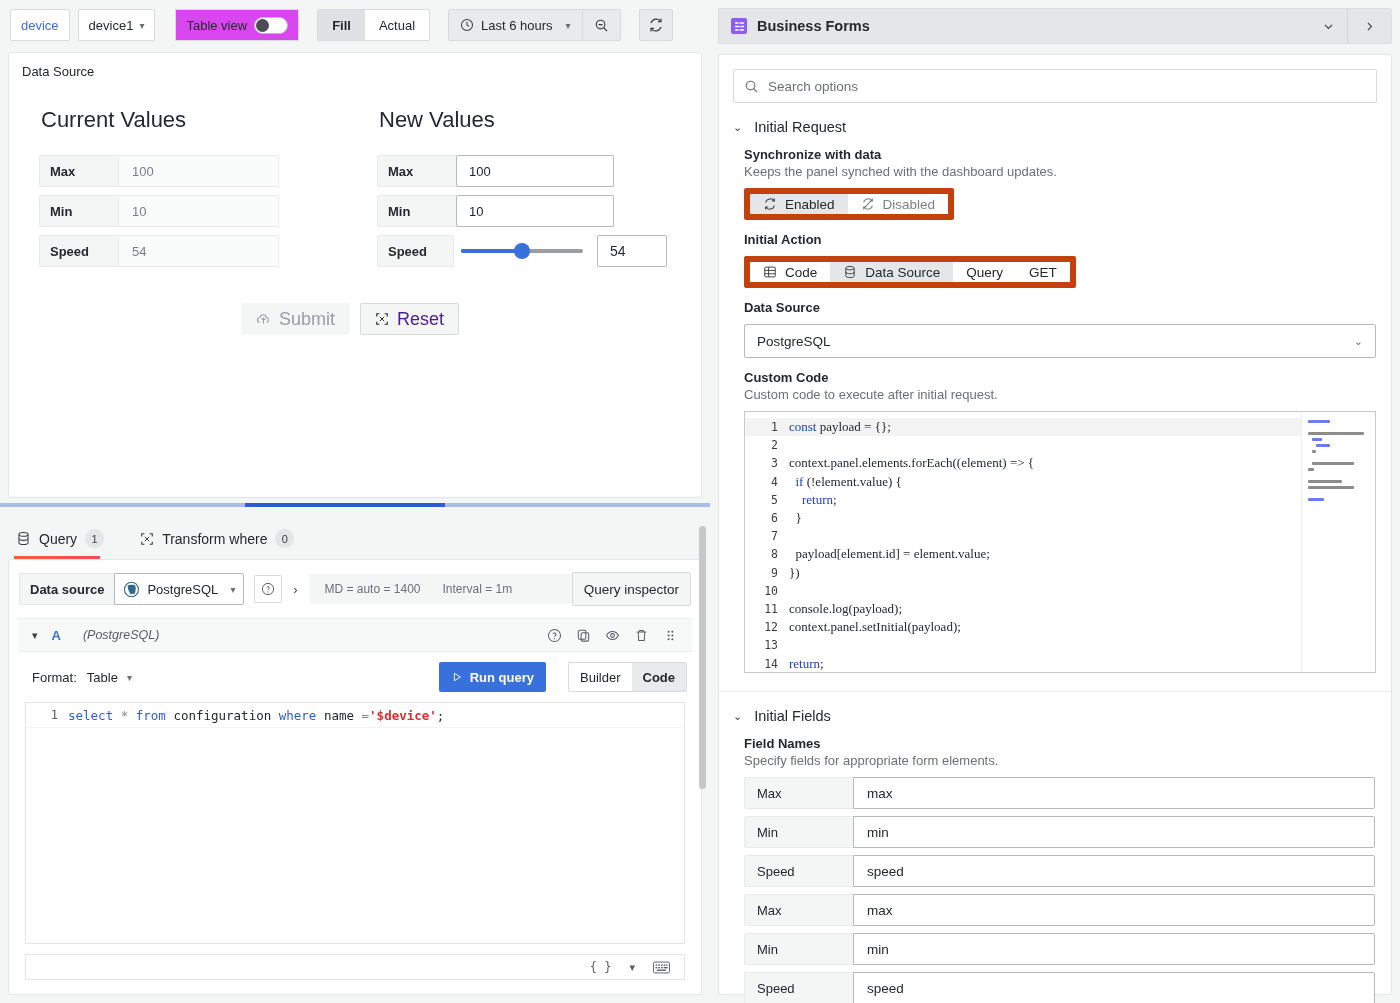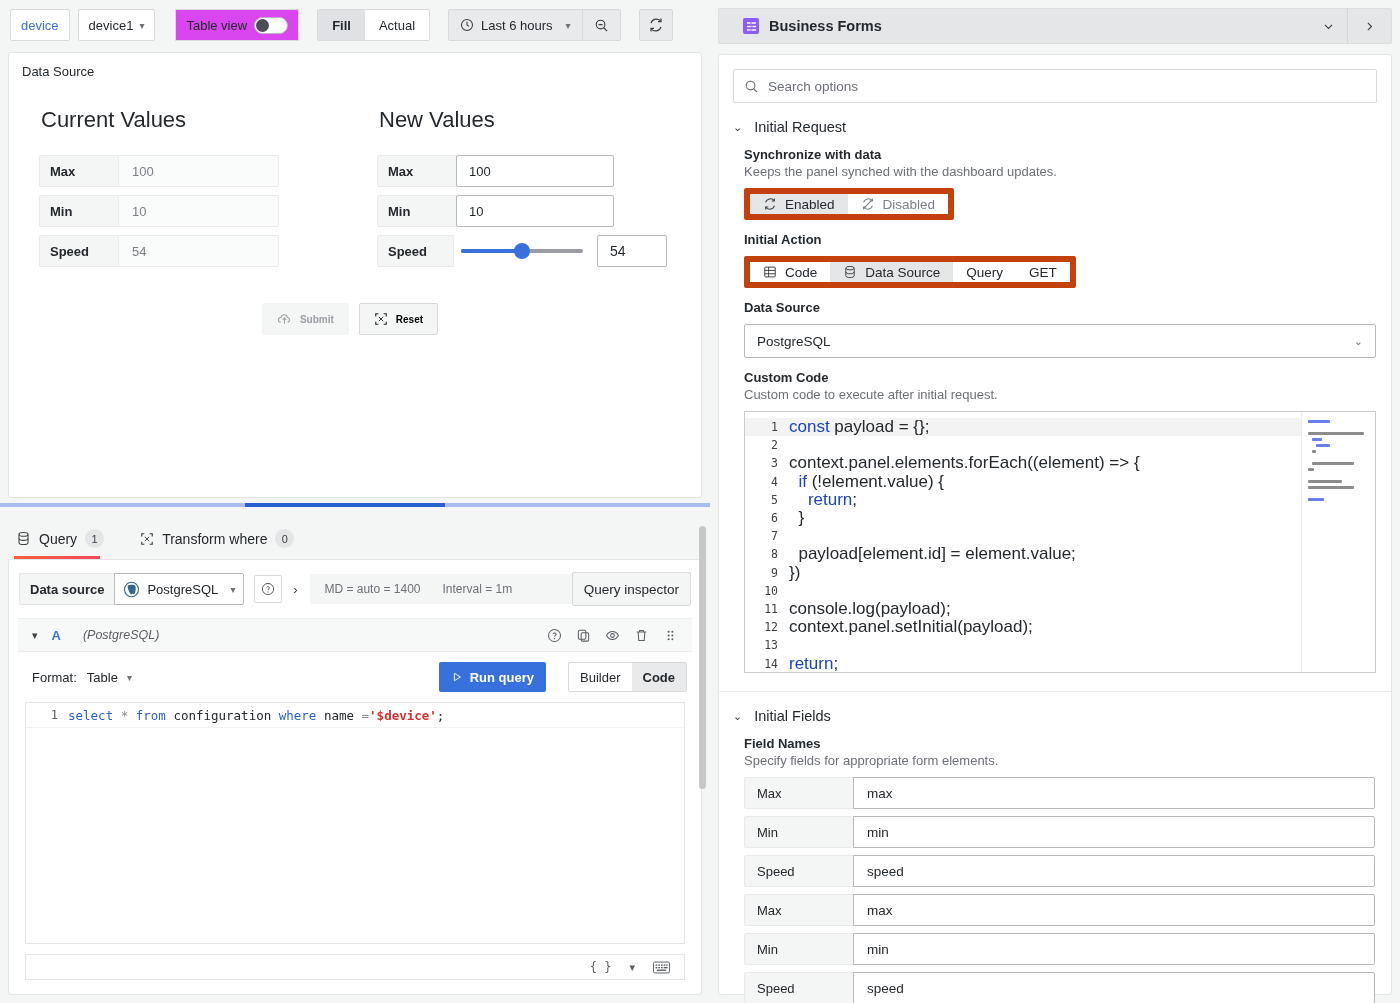--- a/index.html
+++ b/index.html
@@ -86,24 +86,24 @@
     position:absolute; top:-6px; width:16px; height:16px; border-radius:50%;
     background:#3871dc; transform:translateX(-8px);
   }
   .num-input {
     width:70px; height:32px; background:#fff; border:1px solid #b7b9bc; border-radius:2px;
     display:flex; align-items:center; padding-left:12px; font-size:14px; margin-left:14px;
   }
   .btn-row { display:flex; justify-content:center; gap:10px; margin-top:28px; padding-right:10px; }
   .btn {
     height:32px; display:flex; align-items:center; gap:8px; padding:0 14px;
-    border-radius:2px; font-size:10px; font-weight:700;
+    border-radius:2px; font-size:18px; font-weight:400;
   }
   .btn.ghost { background:#f4f5f5; color:#9a9da1; border:1px solid transparent; }
-  .btn.sec { background:#f4f5f5; color:#000000; border:1px solid #d8d9da; }
+  .btn.sec { background:#f4f5f5; color:#4c1d95; border:1px solid #d8d9da; }
 
   
   .drag-handle { position:absolute; left:0; top:503px; width:710px; height:4px; background:#a8bdea; }
   .drag-handle .grip { position:absolute; left:245px; top:0; width:200px; height:4px; background:#2a5fd0; }
 
   
   .qe { position:absolute; left:0; top:513px; width:710px; height:490px; background:#f4f5f5; }
   .qe-tabs { display:flex; gap:0; padding:0 14px; height:46px; align-items:flex-end; }
   .qe-tab {
     display:flex; align-items:center; gap:8px; padding:0 14px 11px 2px; margin-right:20px;
@@ -156,21 +156,21 @@
     align-items:center; justify-content:flex-end; gap:18px; padding-right:14px; color:#5a5e63; }
 
   
   .lscroll { position:absolute; left:699px; top:526px; width:7px; height:263px;
     background:#c5c7c9; border-radius:4px; }
 
   
   .right-col { position:absolute; left:710px; top:0; width:690px; height:1003px; background:#f4f5f5; }
   .panel-head {
     margin:8px 8px 0; height:36px; background:#e5e6e8; border:1px solid #dcdee0; border-radius:2px;
-    display:flex; align-items:center; padding-left:24px;
+    display:flex; align-items:center; padding-left:12px;
   }
   .pf-icon { width:16px; height:16px; background:#8b5cf6; border-radius:2px; margin-right:10px;
     display:flex; align-items:center; justify-content:center; }
   .panel-head .ttl { font-size:14.5px; font-weight:700; }
   .ph-btn { width:38px; height:36px; display:flex; align-items:center; justify-content:center;
     margin-left:auto; color:#3d4043; }
   .ph-btn.sep { margin-left:0; border-left:1px solid #d3d5d7; width:44px; }
   .opt-card { position:absolute; left:8px; top:54px; width:674px; height:941px;
     background:#fff; border:1px solid #e4e5e6; border-radius:3px; }
   .search-box { margin:14px 14px 0; height:34px; border:1px solid #d8d9da; border-radius:2px;
@@ -189,21 +189,21 @@
     display:flex; align-items:center; padding:0 12px; font-size:13.5px; }
   .sel-box .caret { margin-left:auto; color:#6c7077; font-size:11px; }
 
   .code-box { margin-top:9px; width:632px; height:262px; border:1px solid #c8cacc;
     background:#fff; position:relative; overflow:hidden; display:flex; }
   .code-lines { flex:1; padding-top:6px; }
   .cl { display:flex; height:18.2px; align-items:center; }
   .cl.hl { background:#f3f3f3; }
   .cl .g { width:44px; text-align:right; padding-right:11px; color:#3d4043;
     font-family:"DejaVu Sans Mono", monospace; font-size:11.5px; }
-  .cl .c { font-family:Liberation Sans, sans-serif; font-size:17px; white-space:pre; color:#24292e; }
+  .cl .c { font-family:Liberation Serif, serif; font-size:13px; white-space:pre; color:#24292e; }
   .ck { color:#1d44b8; }
   .minimap { width:74px; border-left:1px solid #eceded; padding:8px 6px 0; }
   .mm { height:3px; background:#8c8c8c; margin-bottom:3px; border-radius:1px; }
   .mm.b { background:#6a7df0; }
 
   .fields-rows { padding-top:9px; }
   .fldrow { display:flex; align-items:center; margin-bottom:7px; }
   .fldrow .fl {
     width:110px; height:32px; background:#f4f5f5; border:1px solid #e9eaec;
     border-radius:2px 0 0 2px; display:flex; align-items:center; padding-left:12px; font-size:13px;

